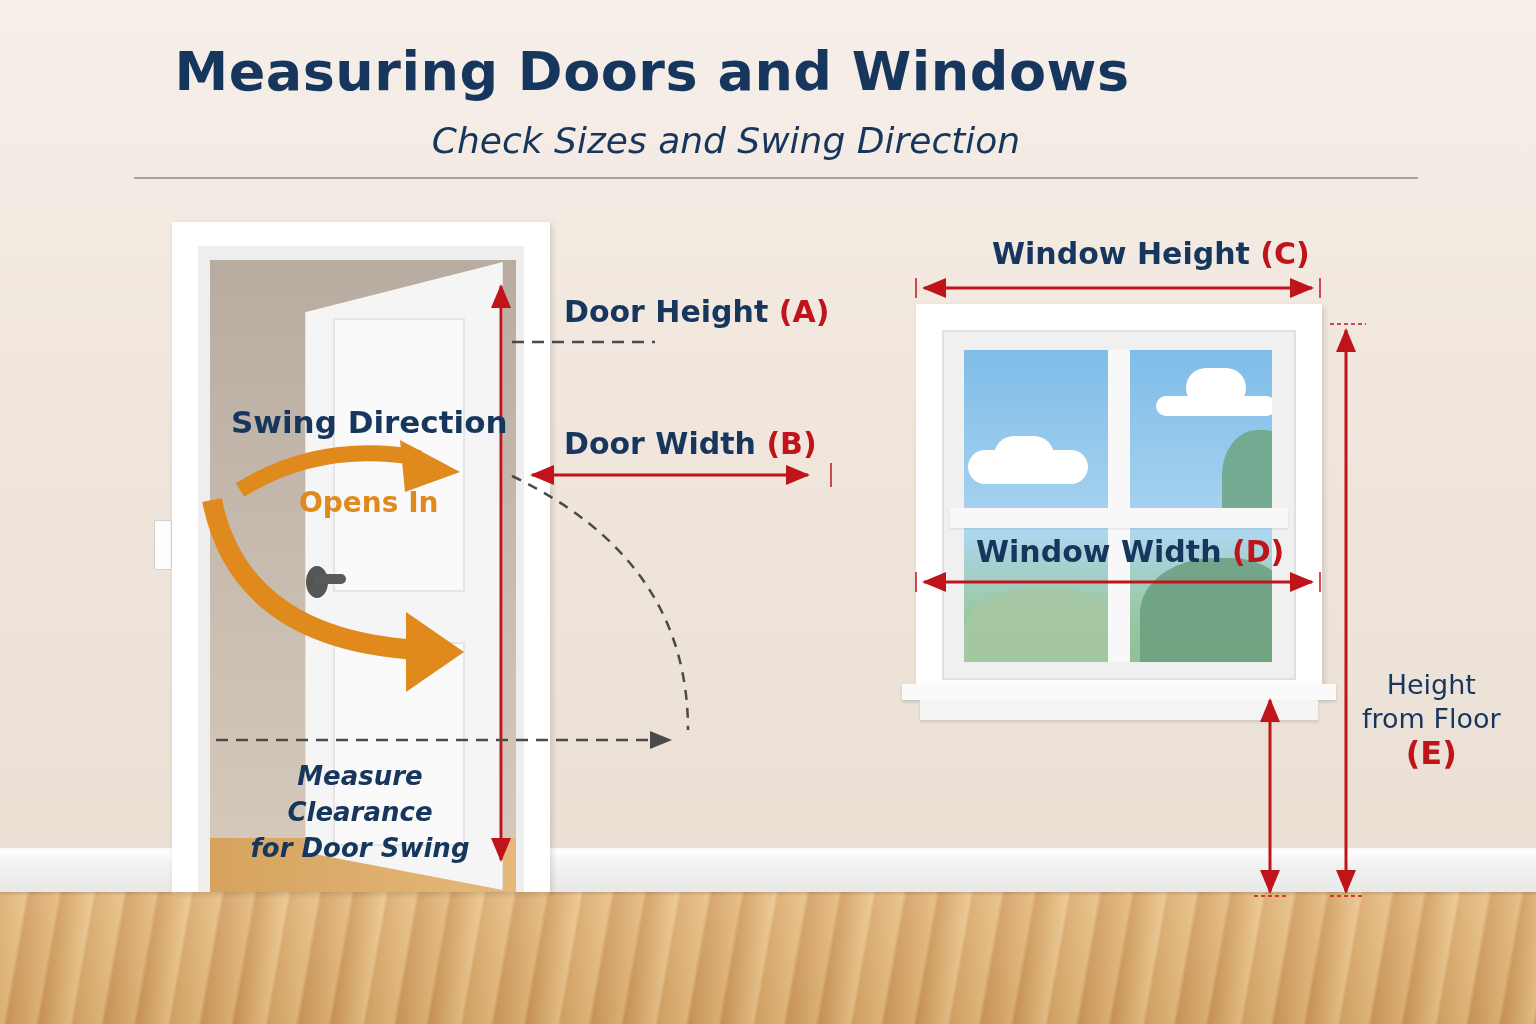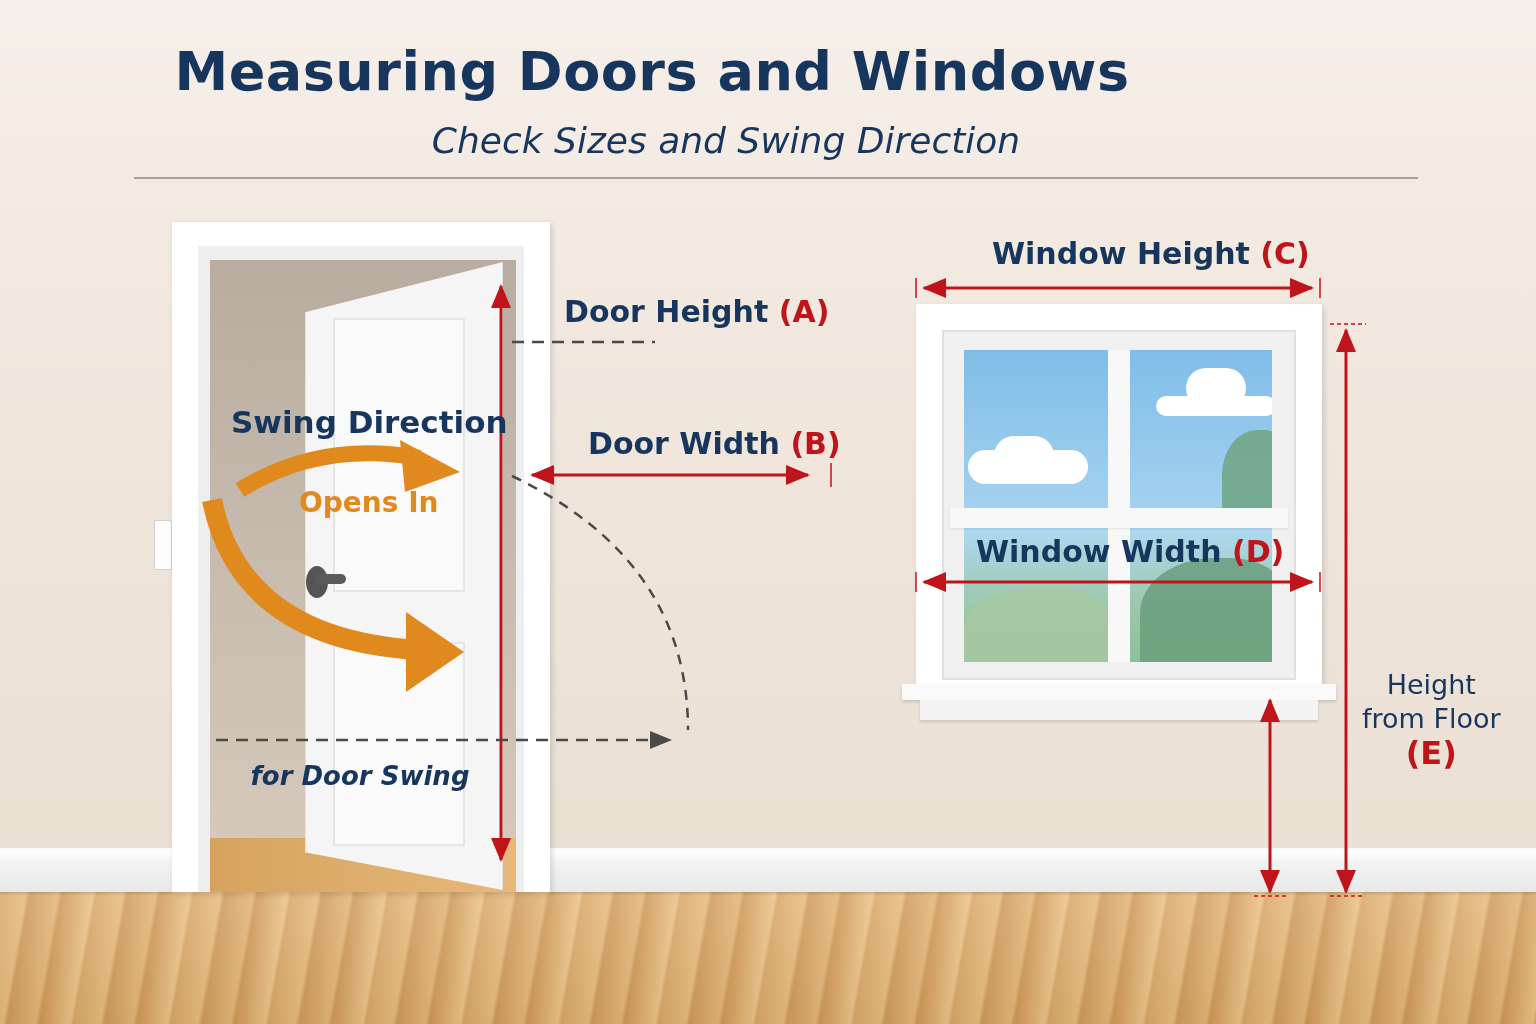--- a/index.html
+++ b/index.html
@@ -165,27 +165,28 @@
       <line x1="1330" y1="324" x2="1366" y2="324" stroke="#c0141b" stroke-width="1.5" stroke-dasharray="4,3"></line>
       <line x1="1254" y1="896" x2="1288" y2="896" stroke="#c0141b" stroke-width="1.5" stroke-dasharray="4,3"></line>
       <line x1="1330" y1="896" x2="1364" y2="896" stroke="#c0141b" stroke-width="1.5" stroke-dasharray="4,3"></line>
     </g>
   </svg>
 
   <div class="label label-md" style="left:564px;top:294px;">
     <span>Door Height</span>
     <span class="letter">(A)</span>
   </div>
-  <div class="label label-md" style="left:564px;top:426px;margin-left:24px;">
+  <div class="label label-md" style="left:564px;top:426px;">
     <span>Door Width</span>
     <span class="letter">(B)</span>
   </div>
   <div class="label swing" style="left:231px;top:386px;margin-top:18px;">Swing Direction</div>
   <div class="label opens" style="left:299px;top:486px;">Opens In</div>
   <div class="clearance" style="left:222px;top:758px;width:276px;">
+    <div>Measure Clearance</div>
     <div>for Door Swing</div>
   </div>
 
   <div class="label label-md" style="left:992px;top:236px;">
     <span>Window Height</span>
     <span class="letter">(C)</span>
   </div>
   <div class="label label-md" style="left:976px;top:534px;">
     <span>Window Width</span>
     <span class="letter">(D)</span>

